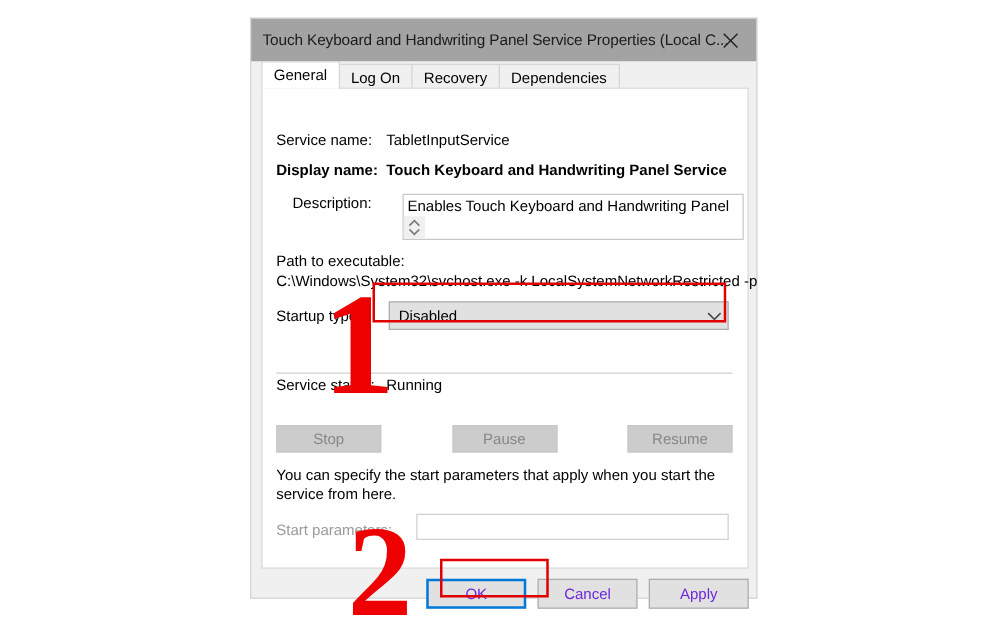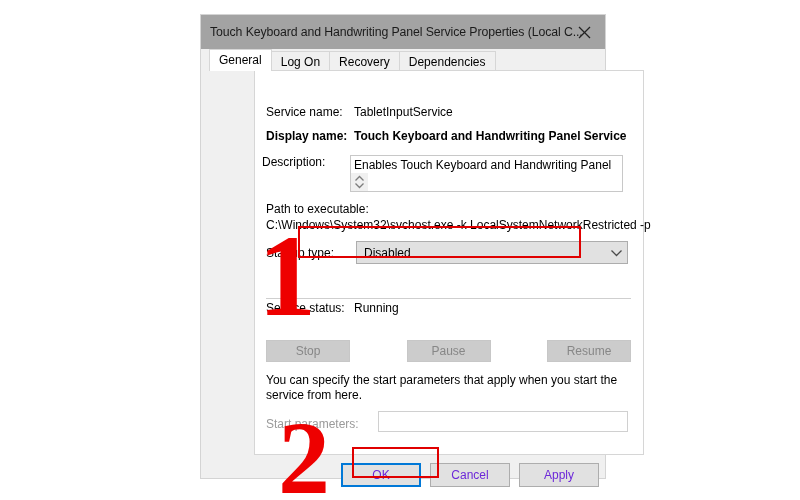--- a/index.html
+++ b/index.html
@@ -91,21 +91,20 @@
   
   #tabpanel {
     position: absolute;
     left: 8px;
     top: 55px;
     width: 390px;
     height: 385px;
     background: #ffffff;
     border: 1px solid #d6d6d6;
     box-sizing: border-box;
-    margin-left: 45px;
   }
 
   .row {
     position: absolute;
     display: flex;
     font-size: 12px;
     color: #000;
   }
   .fieldlabel {
     width: 88px;
@@ -113,21 +112,21 @@
     font-size: 12px;
     color: #000;
   }
   .fieldvalue {
     font-size: 12px;
     color: #000;
   }
 
   #row-servicename { left: 11px; top: 34px; }
   #row-displayname { left: 11px; top: 58px; font-weight: bold; }
-  #row-description { left: 7px; top: 84px; }
+  #row-description { left: 24px; top: 84px; }
 
   #desc-box {
     width: 273px;
     height: 37px;
     border: 1px solid #c8c8c8;
     background: #ffffff;
     display: flex;
     box-sizing: border-box;
     flex-direction: column;
   }

